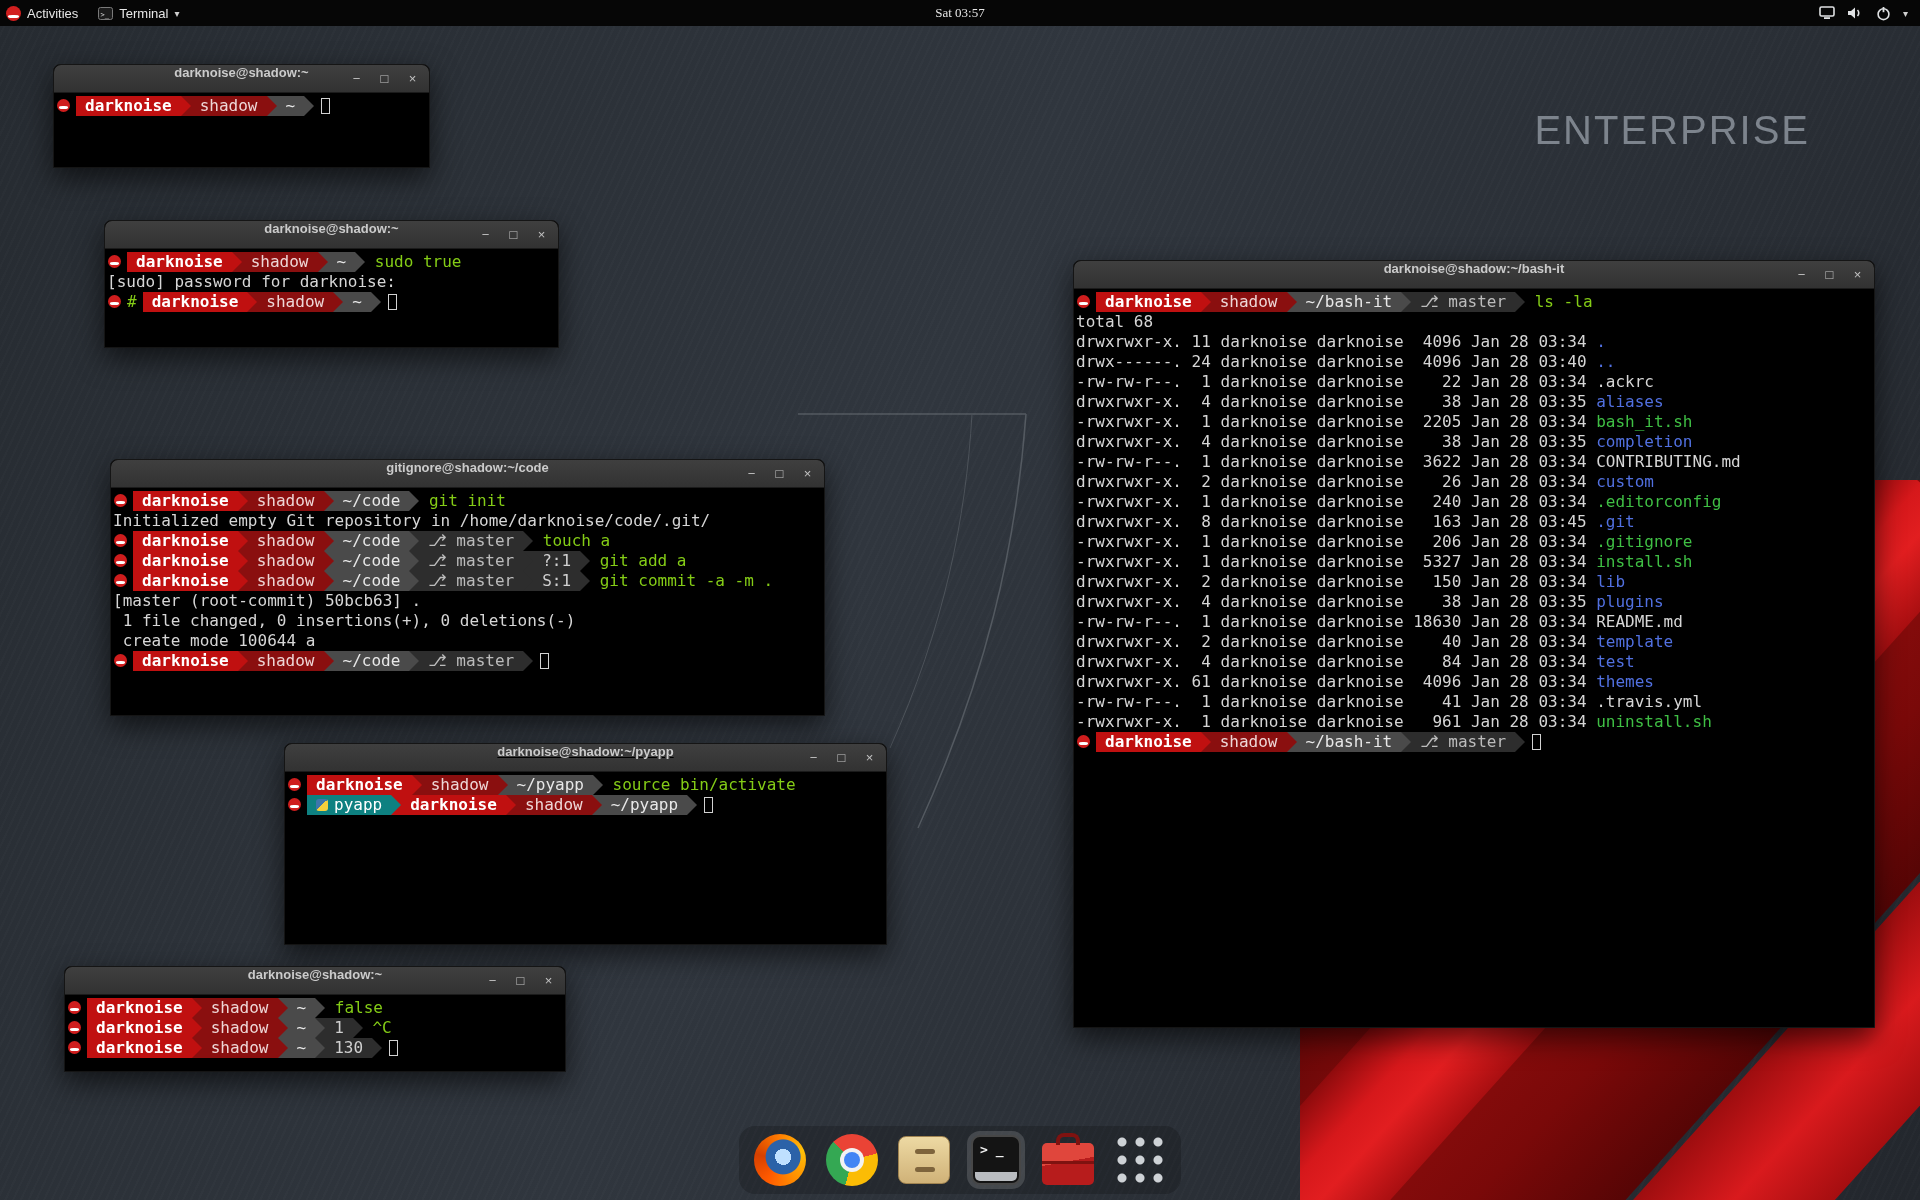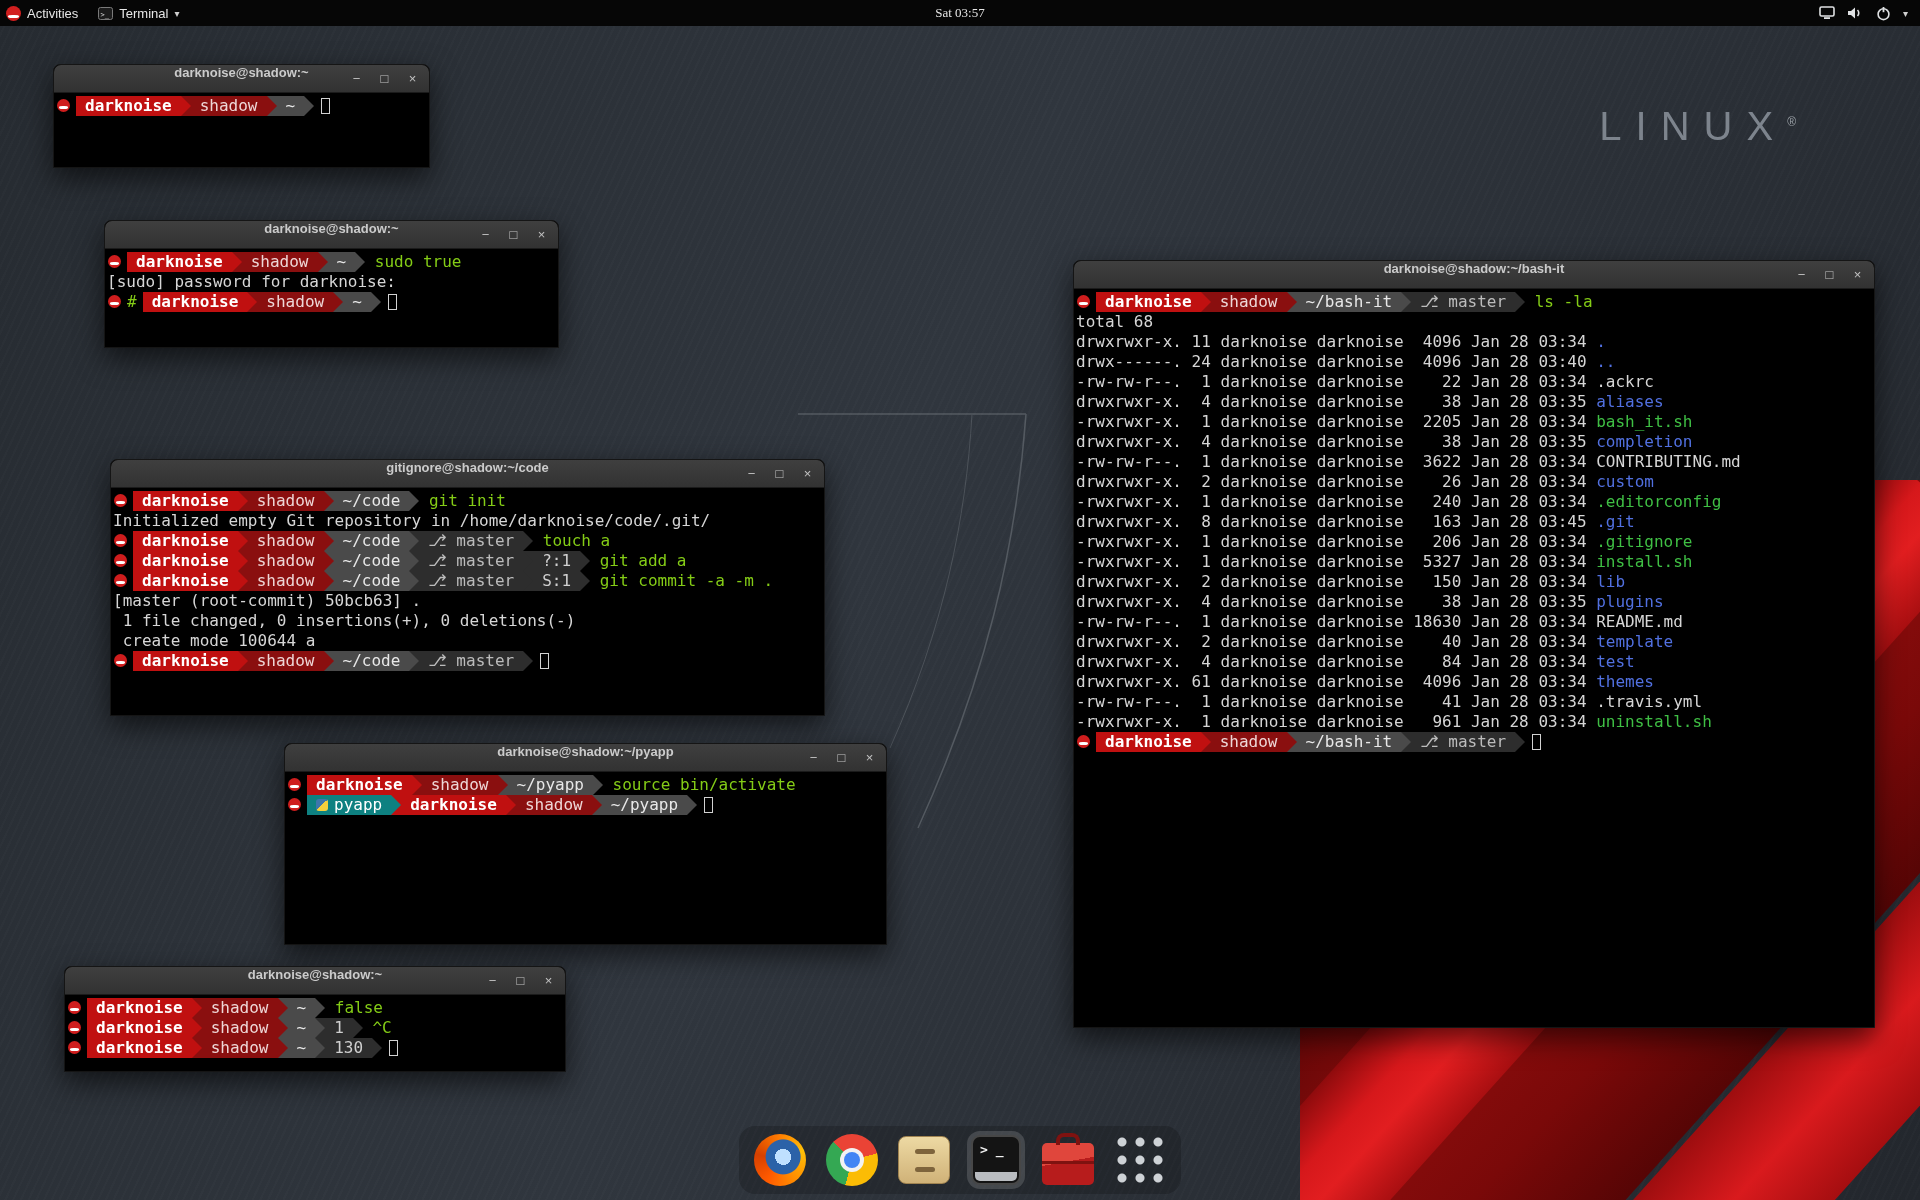--- a/index.html
+++ b/index.html
@@ -90,21 +90,21 @@
     border:4px solid #7f1210;border-bottom:none;border-radius:8px 8px 0 0;box-sizing:border-box;}
   .icon-toolbox::after{content:"";position:absolute;top:18px;left:0;right:0;height:3px;background:#7f1210;}
   .icon-grid{width:54px;height:54px;
     background-image:radial-gradient(circle,#ced2d6 0 4px,rgba(0,0,0,0) 5px);
     background-size:18px 18px;background-position:center;}
 </style>
 </head>
 <body>
 
 <div class="brand">
-  <div class="brand-l3"><span>LINUX</span><sup>®</sup></div>
+  <div class="brand-l2">ENTERPRISE</div>
 </div>
 
 <svg class="arcs" width="330" height="440" viewBox="0 0 330 440">
   <path d="M8,16 H236" stroke="#8a9096" stroke-width="1.5" fill="none"></path>
   <path d="M236,16 C226,150 196,280 128,430" stroke="#8a9096" stroke-width="1.5" fill="none"></path>
   <path d="M182,16 C176,120 154,230 100,350" stroke="#767c82" stroke-width="1" fill="none"></path>
 </svg>
 
 <div class="ribbons">
   <div class="stripe s1"></div>
@@ -172,21 +172,21 @@
     <span>gitignore@shadow:~/code</span>
     <span class="winbtns">
       <span class="winbtn">−</span>
       <span class="winbtn">□</span>
       <span class="winbtn">×</span>
     </span>
   </div>
   <div class="term-body"><div class="tline"><span class="hat"></span><span class="seg" style="background: rgb(192, 16, 16); color: rgb(255, 255, 255); font-weight: bold;">darknoise</span><span class="sep" style="border-left-color: rgb(192, 16, 16); background: rgb(138, 15, 15);"></span><span class="seg" style="background: rgb(138, 15, 15); color: rgb(238, 215, 215);">shadow</span><span class="sep" style="border-left-color: rgb(138, 15, 15); background: rgb(74, 74, 74);"></span><span class="seg" style="background: rgb(74, 74, 74); color: rgb(232, 232, 232);">~/code</span><span class="sep" style="border-left-color: rgb(74, 74, 74); background: transparent;"></span><span class="cmd"> git init</span></div><div class="tline"><span class="outtxt">Initialized empty Git repository in /home/darknoise/code/.git/</span></div><div class="tline"><span class="hat"></span><span class="seg" style="background: rgb(192, 16, 16); color: rgb(255, 255, 255); font-weight: bold;">darknoise</span><span class="sep" style="border-left-color: rgb(192, 16, 16); background: rgb(138, 15, 15);"></span><span class="seg" style="background: rgb(138, 15, 15); color: rgb(238, 215, 215);">shadow</span><span class="sep" style="border-left-color: rgb(138, 15, 15); background: rgb(74, 74, 74);"></span><span class="seg" style="background: rgb(74, 74, 74); color: rgb(232, 232, 232);">~/code</span><span class="sep" style="border-left-color: rgb(74, 74, 74); background: rgb(45, 45, 45);"></span><span class="seg" style="background: rgb(45, 45, 45); color: rgb(188, 188, 188);">⎇ master</span><span class="sep" style="border-left-color: rgb(45, 45, 45); background: transparent;"></span><span class="cmd"> touch a</span></div><div class="tline"><span class="hat"></span><span class="seg" style="background: rgb(192, 16, 16); color: rgb(255, 255, 255); font-weight: bold;">darknoise</span><span class="sep" style="border-left-color: rgb(192, 16, 16); background: rgb(138, 15, 15);"></span><span class="seg" style="background: rgb(138, 15, 15); color: rgb(238, 215, 215);">shadow</span><span class="sep" style="border-left-color: rgb(138, 15, 15); background: rgb(74, 74, 74);"></span><span class="seg" style="background: rgb(74, 74, 74); color: rgb(232, 232, 232);">~/code</span><span class="sep" style="border-left-color: rgb(74, 74, 74); background: rgb(45, 45, 45);"></span><span class="seg" style="background: rgb(45, 45, 45); color: rgb(188, 188, 188);">⎇ master</span><span class="sep" style="border-left-color: rgb(45, 45, 45); background: rgb(45, 45, 45);"></span><span class="seg" style="background: rgb(45, 45, 45); color: rgb(208, 208, 208);">?:1</span><span class="sep" style="border-left-color: rgb(45, 45, 45); background: transparent;"></span><span class="cmd"> git add a</span></div><div class="tline"><span class="hat"></span><span class="seg" style="background: rgb(192, 16, 16); color: rgb(255, 255, 255); font-weight: bold;">darknoise</span><span class="sep" style="border-left-color: rgb(192, 16, 16); background: rgb(138, 15, 15);"></span><span class="seg" style="background: rgb(138, 15, 15); color: rgb(238, 215, 215);">shadow</span><span class="sep" style="border-left-color: rgb(138, 15, 15); background: rgb(74, 74, 74);"></span><span class="seg" style="background: rgb(74, 74, 74); color: rgb(232, 232, 232);">~/code</span><span class="sep" style="border-left-color: rgb(74, 74, 74); background: rgb(45, 45, 45);"></span><span class="seg" style="background: rgb(45, 45, 45); color: rgb(188, 188, 188);">⎇ master</span><span class="sep" style="border-left-color: rgb(45, 45, 45); background: rgb(45, 45, 45);"></span><span class="seg" style="background: rgb(45, 45, 45); color: rgb(208, 208, 208);">S:1</span><span class="sep" style="border-left-color: rgb(45, 45, 45); background: transparent;"></span><span class="cmd"> git commit -a -m .</span></div><div class="tline"><span class="outtxt">[master (root-commit) 50bcb63] .</span></div><div class="tline"><span class="outtxt"> 1 file changed, 0 insertions(+), 0 deletions(-)</span></div><div class="tline"><span class="outtxt"> create mode 100644 a</span></div><div class="tline"><span class="hat"></span><span class="seg" style="background: rgb(192, 16, 16); color: rgb(255, 255, 255); font-weight: bold;">darknoise</span><span class="sep" style="border-left-color: rgb(192, 16, 16); background: rgb(138, 15, 15);"></span><span class="seg" style="background: rgb(138, 15, 15); color: rgb(238, 215, 215);">shadow</span><span class="sep" style="border-left-color: rgb(138, 15, 15); background: rgb(74, 74, 74);"></span><span class="seg" style="background: rgb(74, 74, 74); color: rgb(232, 232, 232);">~/code</span><span class="sep" style="border-left-color: rgb(74, 74, 74); background: rgb(45, 45, 45);"></span><span class="seg" style="background: rgb(45, 45, 45); color: rgb(188, 188, 188);">⎇ master</span><span class="sep" style="border-left-color: rgb(45, 45, 45); background: transparent;"></span><span class="cursor"></span></div></div>
 </div>
 
-<div class="window" style="left:284px;top:743px;width:601px;height:200px;">
+<div class="window" style="left:284px;top:743px;width:601px;height:200px;text-decoration:underline;">
   <div class="titlebar">
     <span>darknoise@shadow:~/pyapp</span>
     <span class="winbtns">
       <span class="winbtn">−</span>
       <span class="winbtn">□</span>
       <span class="winbtn">×</span>
     </span>
   </div>
   <div class="term-body"><div class="tline"><span class="hat"></span><span class="seg" style="background: rgb(192, 16, 16); color: rgb(255, 255, 255); font-weight: bold;">darknoise</span><span class="sep" style="border-left-color: rgb(192, 16, 16); background: rgb(138, 15, 15);"></span><span class="seg" style="background: rgb(138, 15, 15); color: rgb(238, 215, 215);">shadow</span><span class="sep" style="border-left-color: rgb(138, 15, 15); background: rgb(74, 74, 74);"></span><span class="seg" style="background: rgb(74, 74, 74); color: rgb(232, 232, 232);">~/pyapp</span><span class="sep" style="border-left-color: rgb(74, 74, 74); background: transparent;"></span><span class="cmd"> source bin/activate</span></div><div class="tline"><span class="hat"></span><span class="seg" style="background: rgb(14, 129, 129); color: rgb(255, 255, 255);"><span class="pyicon"></span>pyapp</span><span class="sep" style="border-left-color: rgb(14, 129, 129); background: rgb(192, 16, 16);"></span><span class="seg" style="background: rgb(192, 16, 16); color: rgb(255, 255, 255); font-weight: bold;">darknoise</span><span class="sep" style="border-left-color: rgb(192, 16, 16); background: rgb(138, 15, 15);"></span><span class="seg" style="background: rgb(138, 15, 15); color: rgb(238, 215, 215);">shadow</span><span class="sep" style="border-left-color: rgb(138, 15, 15); background: rgb(74, 74, 74);"></span><span class="seg" style="background: rgb(74, 74, 74); color: rgb(232, 232, 232);">~/pyapp</span><span class="sep" style="border-left-color: rgb(74, 74, 74); background: transparent;"></span><span class="cursor"></span></div></div>
 </div>

